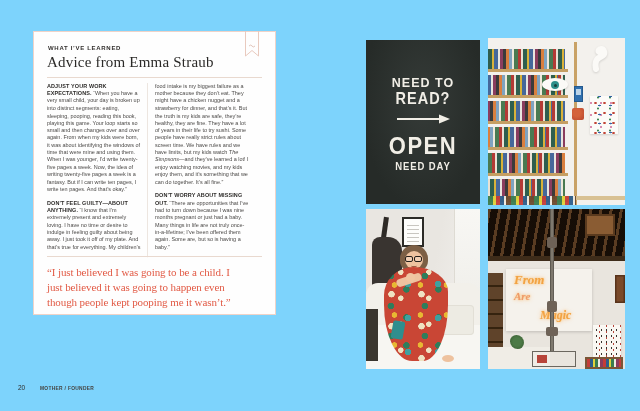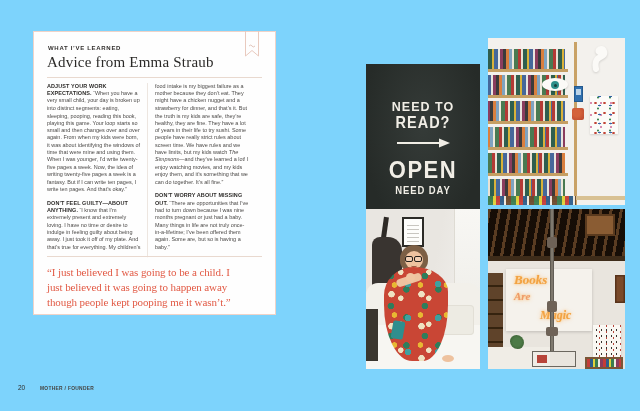--- a/index.html
+++ b/index.html
@@ -32,21 +32,21 @@
 
   .folio { position:absolute; left:18px; top:384px; font-size:6.5px; color:#2e2c2a; }
   .running-title { position:absolute; left:40px; top:385px; font-size:6.5px; font-weight:bold;
     letter-spacing:.4px; color:#45423f; transform:scale(.75); transform-origin:0 0; }
 
   
   .photo { position:absolute; overflow:hidden; }
 
   
   .photo-sign { left:366px; top:40px; width:114px; height:164px;
-    background:radial-gradient(ellipse at 50% 38%, #353b38, #262b28 75%);margin-top:24px; }
+    background:radial-gradient(ellipse at 50% 38%, #353b38, #262b28 75%); }
   .sign-inner { position:absolute; inset:0; display:flex; flex-direction:column;
     align-items:center; justify-content:center; color:#f1eee6; padding-top:4px; }
   .sign-line { display:inline-block; font-weight:bold; transform:scaleY(1.08); }
   .s1 { font-size:12.5px; letter-spacing:1px; }
   .s2 { font-size:14.5px; letter-spacing:1px; margin-top:1px; }
   .s3 { font-size:22px; letter-spacing:1.5px; margin-top:2px; }
   .s4 { font-size:9.5px; letter-spacing:.9px; margin-top:2px; }
   .arrow { margin:4px 0 2px 0; }
 
   
@@ -208,21 +208,21 @@
           </p>
           <p class="para">
             <b class="runin">DON’T WORRY ABOUT MISSING OUT.</b><span>“There are opportunities that I’ve had to turn down because I was nine months pregnant or just had a baby. Many things in life are not truly once-in-a-lifetime; I’ve been offered them again. Some are, but so is having a baby.”</span>
           </p>
         </div>
       </div>
 
       <div class="quote-rule"></div>
       <div class="pull-quote">
         <div>“I just believed I was going to be a child. I</div>
-        <div>just believed it was going to happen away</div>
+        <div>just believed it was going to happen even</div>
         <div>though people kept pooping me it wasn’t.”</div>
       </div>
     </div>
 
     <div class="folio">20</div>
     <div class="running-title">MOTHER / FOUNDER</div>
   </div>
 
   <div>
 
@@ -308,21 +308,21 @@
       <div class="hand"></div>
       <div class="feet"></div>
       <div class="teal-cloth"></div>
     </div>
 
     <div class="photo photo-store">
       <div class="ceiling"></div>
       <div class="skylight"></div>
       <div class="ceil-beam"></div>
       <div class="signbox">
-        <span class="neon neon1">Books</span>
+        <span class="neon neon1">From</span>
         <span class="neon neon2">Are</span>
         <span class="neon neon3">Magic</span>
       </div>
       <div class="pipe"></div>
       <div class="pipe-joint pj1"></div>
       <div class="pipe-joint pj2"></div>
       <div class="pipe-joint pj3"></div>
       <div class="shelfcol"></div>
       <div class="art-right"></div>
       <div class="poster4"></div>

